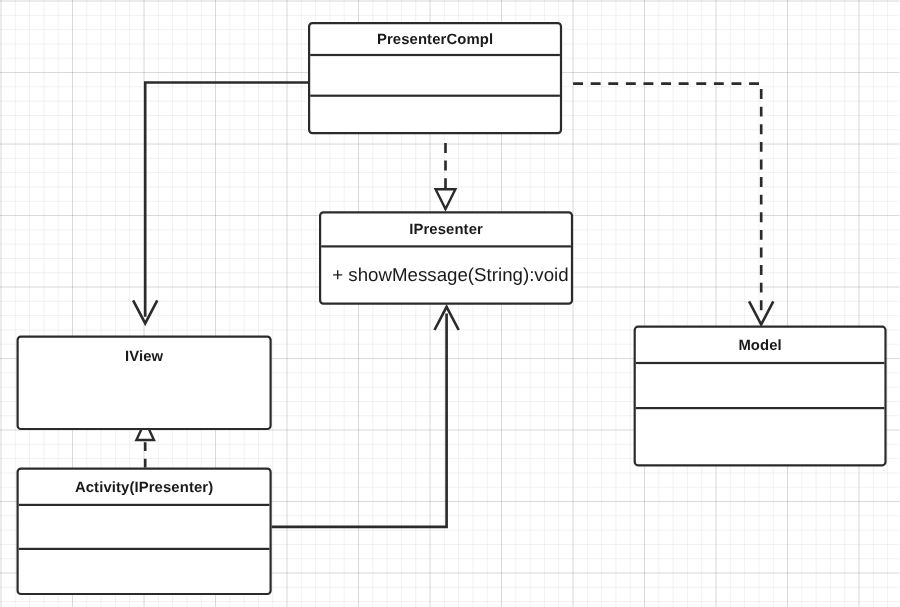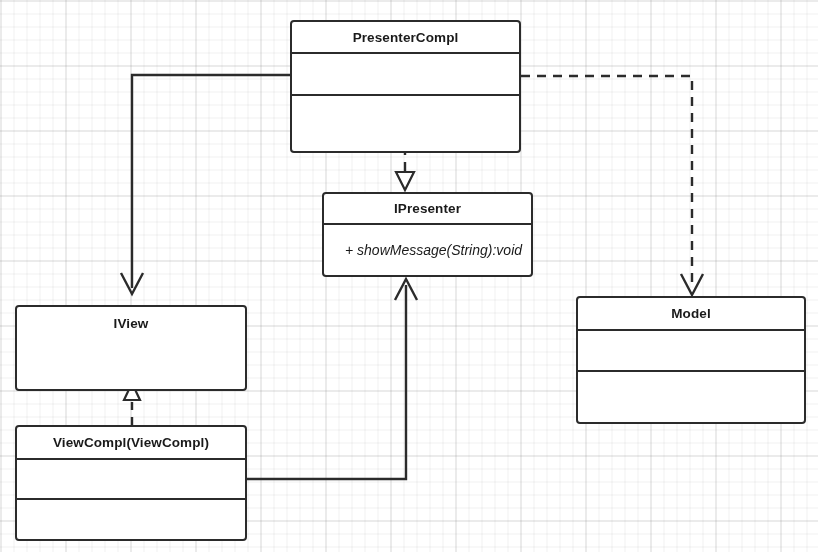--- a/index.html
+++ b/index.html
@@ -50,24 +50,23 @@
     display: flex;
     align-items: center;
     justify-content: center;
     letter-spacing: 0.1px;
   }
   .uml-section {
     box-sizing: border-box;
     border-top: 2.2px solid #2b2b2b;
     display: flex;
     align-items: center;
-    font-size: 14px;
+    font-size: 17px;
     color: #1a1a1a;
-    padding-left: 21px;
-    font-style: italic;
+    padding-left: 10px;
   }
   .uml-section.empty { color: transparent; }
 </style>
 </head>
 <body>
 
 <div id="canvas">
 
   <svg class="edge-layer" width="818" height="552" viewBox="0 0 818 552">
 
@@ -90,37 +89,37 @@
       <path d="M 132 425 L 132 400" fill="none" stroke="#2b2b2b" stroke-width="2.4" stroke-dasharray="8 7" stroke-linecap="butt"></path>
       <path d="M 124 400 L 140 400 L 132 383 Z" fill="#ffffff" stroke="#2b2b2b" stroke-width="2.2" stroke-linejoin="miter"></path>
     </g>
 
     <g>
       <path d="M 247 479 L 406 479 L 406 285" fill="none" stroke="#2b2b2b" stroke-width="2.4" stroke-linecap="butt" stroke-linejoin="miter"></path>
       <path d="M 395 300 L 406 279 L 417 300" fill="none" stroke="#2b2b2b" stroke-width="2.4" stroke-linecap="butt" stroke-linejoin="miter"></path>
     </g>
   </svg>
 
-  <div class="uml-class" style="left:290px; top:20px; width:231px; height:133px;">
+  <div class="uml-class" style="left:280px; top:20px; width:231px; height:102px;">
     <div class="uml-title" style="height:30px;">PresenterCompl</div>
     <div class="uml-section empty" style="height:42px;"></div>
     <div class="uml-section empty" style="height:38px;"></div>
   </div>
 
-  <div class="uml-class" style="left:290px; top:192px; width:211px; height:85px;margin-left:32px;">
+  <div class="uml-class" style="left:290px; top:192px; width:231px; height:85px;">
     <div class="uml-title" style="height:30px;">IPresenter</div>
     <div class="uml-section" style="height:55px;">+ showMessage(String):void</div>
   </div>
 
   <div class="uml-class" style="left:15px; top:305px; width:232px; height:86px;">
     <div class="uml-title" style="height:32px;">IView</div>
   </div>
 
   <div class="uml-class" style="left:15px; top:425px; width:232px; height:116px;">
-    <div class="uml-title" style="height:32px;">ViewCompl(ViewCompl)</div>
+    <div class="uml-title" style="height:32px;">Activity(IPresenter)</div>
     <div class="uml-section empty" style="height:42px;"></div>
     <div class="uml-section empty" style="height:42px;"></div>
   </div>
 
   <div class="uml-class" style="left:576px; top:296px; width:230px; height:128px;">
     <div class="uml-title" style="height:31px;">Model</div>
     <div class="uml-section empty" style="height:41px;"></div>
     <div class="uml-section empty" style="height:35px;"></div>
   </div>
 

